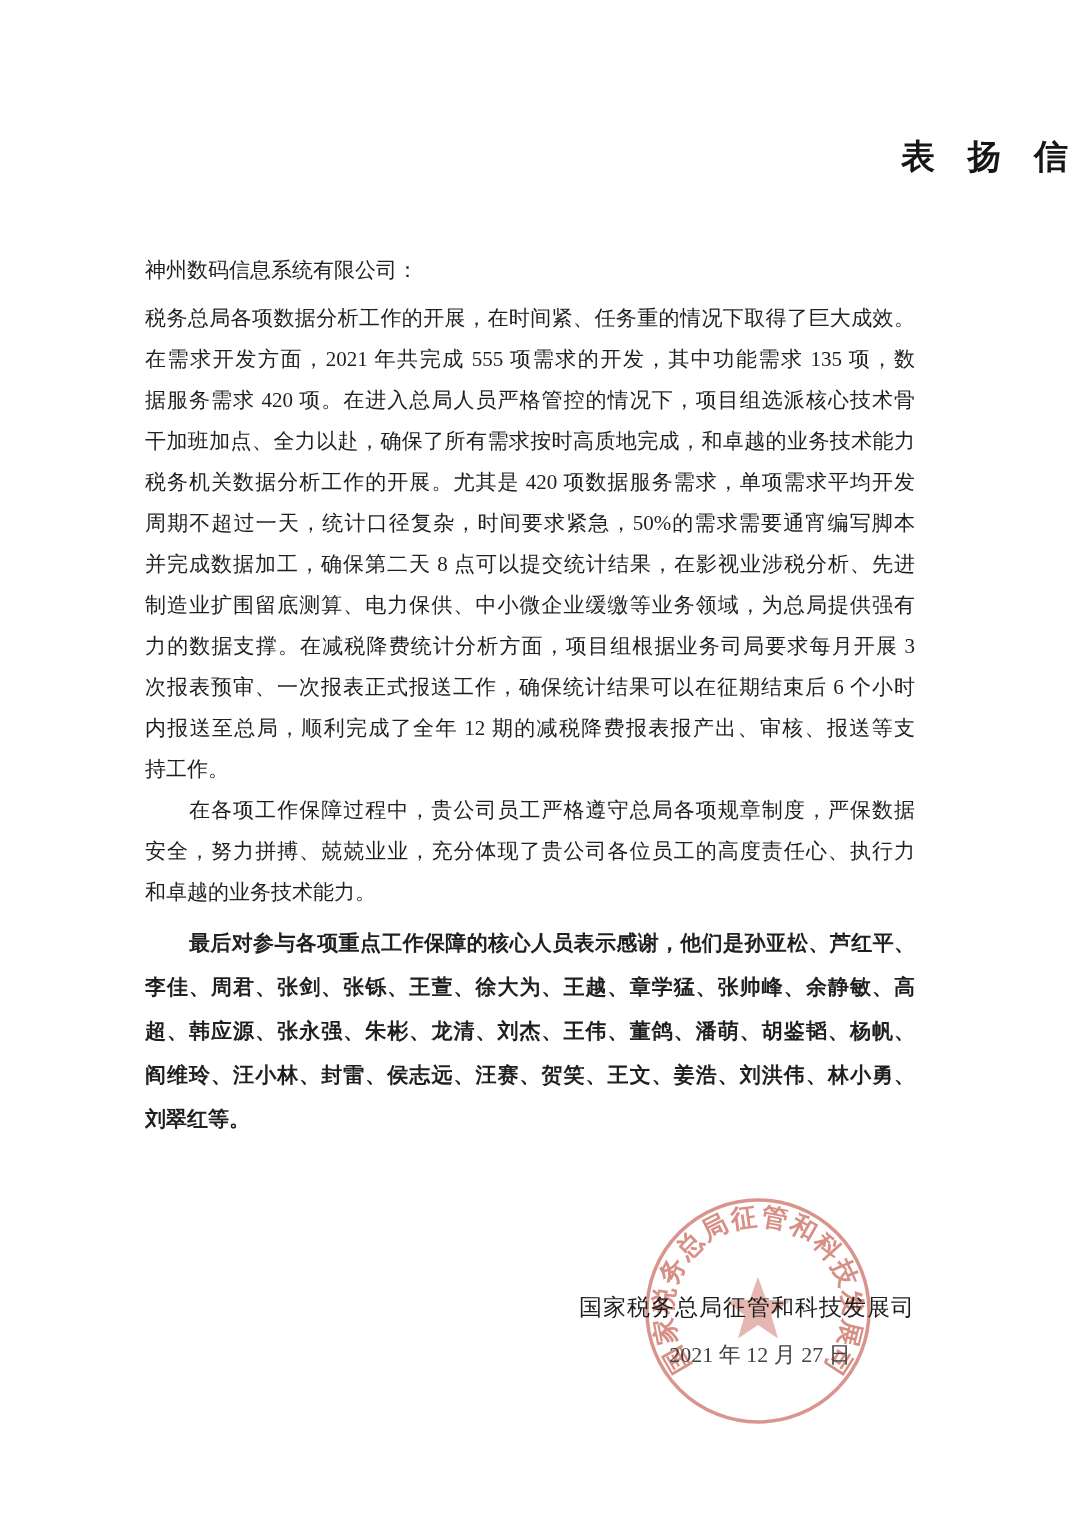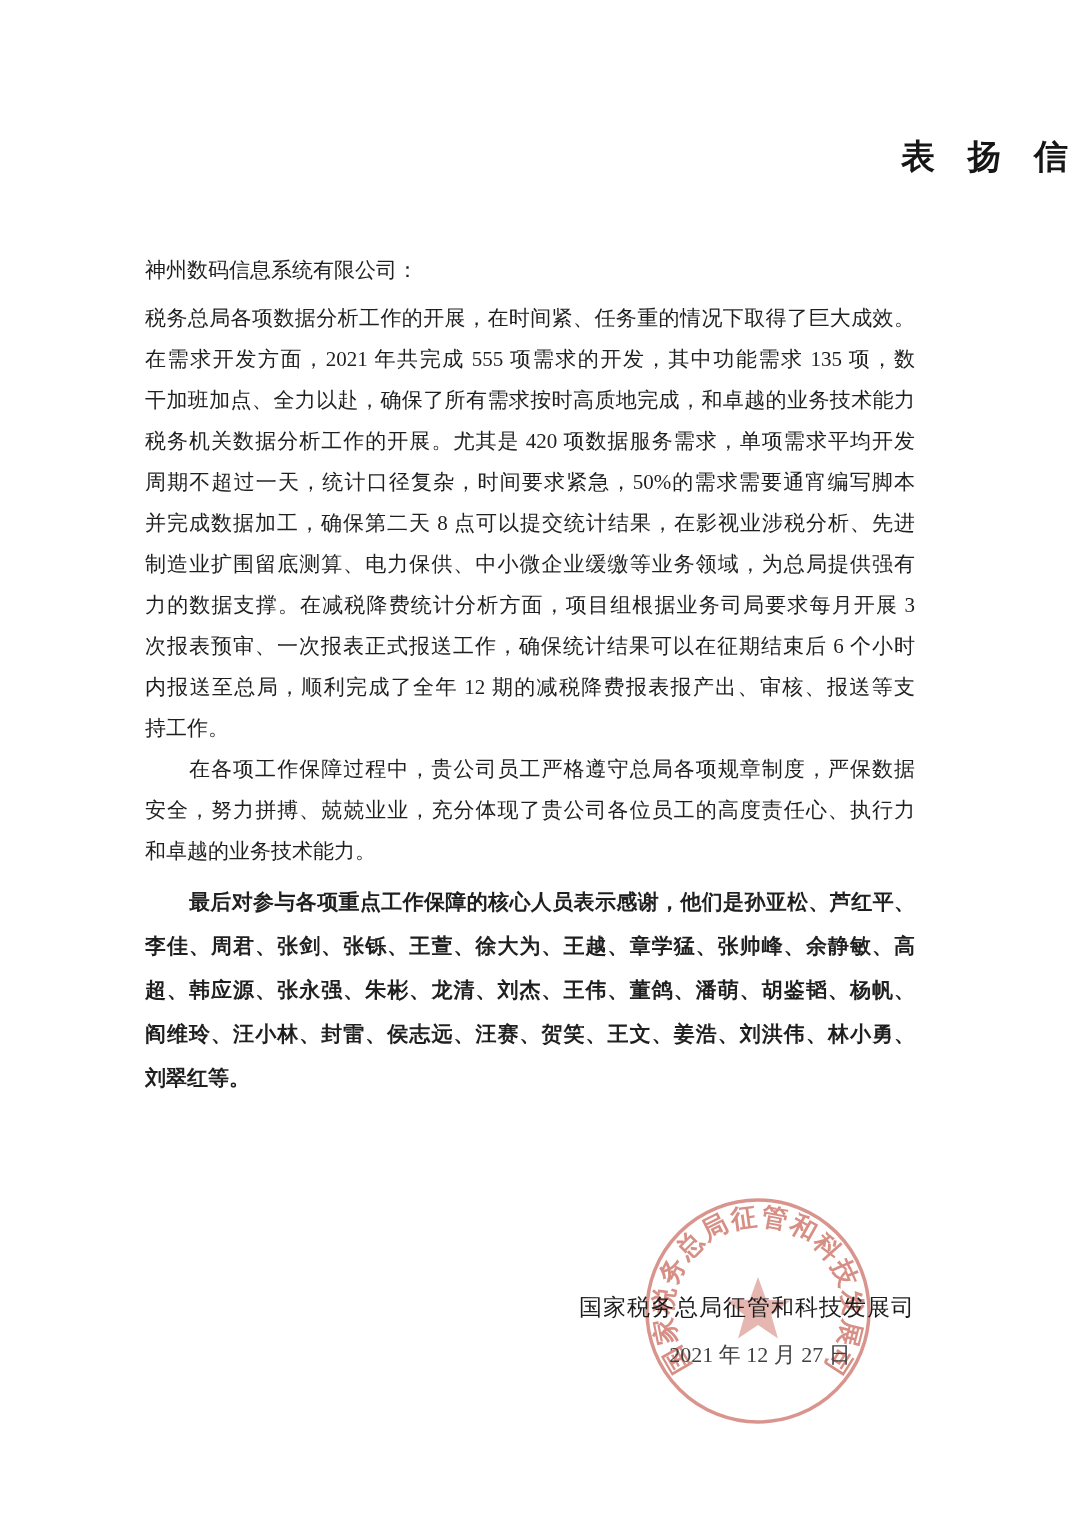--- a/index.html
+++ b/index.html
@@ -63,20 +63,21 @@
 
   <h1 class="title">表 扬 信</h1>
 
   <div class="body-block">
 
     <div class="line addressee">神州数码信息系统有限公司：</div>
 
     <div class="para1">
       <div class="line">税务总局各项数据分析工作的开展，在时间紧、任务重的情况下取得了巨大成效。</div>
       <div class="line">在需求开发方面，2021 年共完成 555 项需求的开发，其中功能需求 135 项，数</div>
+      <div class="line">据服务需求 420 项。在进入总局人员严格管控的情况下，项目组选派核心技术骨</div>
       <div class="line">干加班加点、全力以赴，确保了所有需求按时高质地完成，和卓越的业务技术能力</div>
       <div class="line">税务机关数据分析工作的开展。尤其是 420 项数据服务需求，单项需求平均开发</div>
       <div class="line">周期不超过一天，统计口径复杂，时间要求紧急，50%的需求需要通宵编写脚本</div>
       <div class="line">并完成数据加工，确保第二天 8 点可以提交统计结果，在影视业涉税分析、先进</div>
       <div class="line">制造业扩围留底测算、电力保供、中小微企业缓缴等业务领域，为总局提供强有</div>
       <div class="line">力的数据支撑。在减税降费统计分析方面，项目组根据业务司局要求每月开展 3</div>
       <div class="line">次报表预审、一次报表正式报送工作，确保统计结果可以在征期结束后 6 个小时</div>
       <div class="line">内报送至总局，顺利完成了全年 12 期的减税降费报表报产出、审核、报送等支</div>
       <div class="line lastline">持工作。</div>
     </div>

